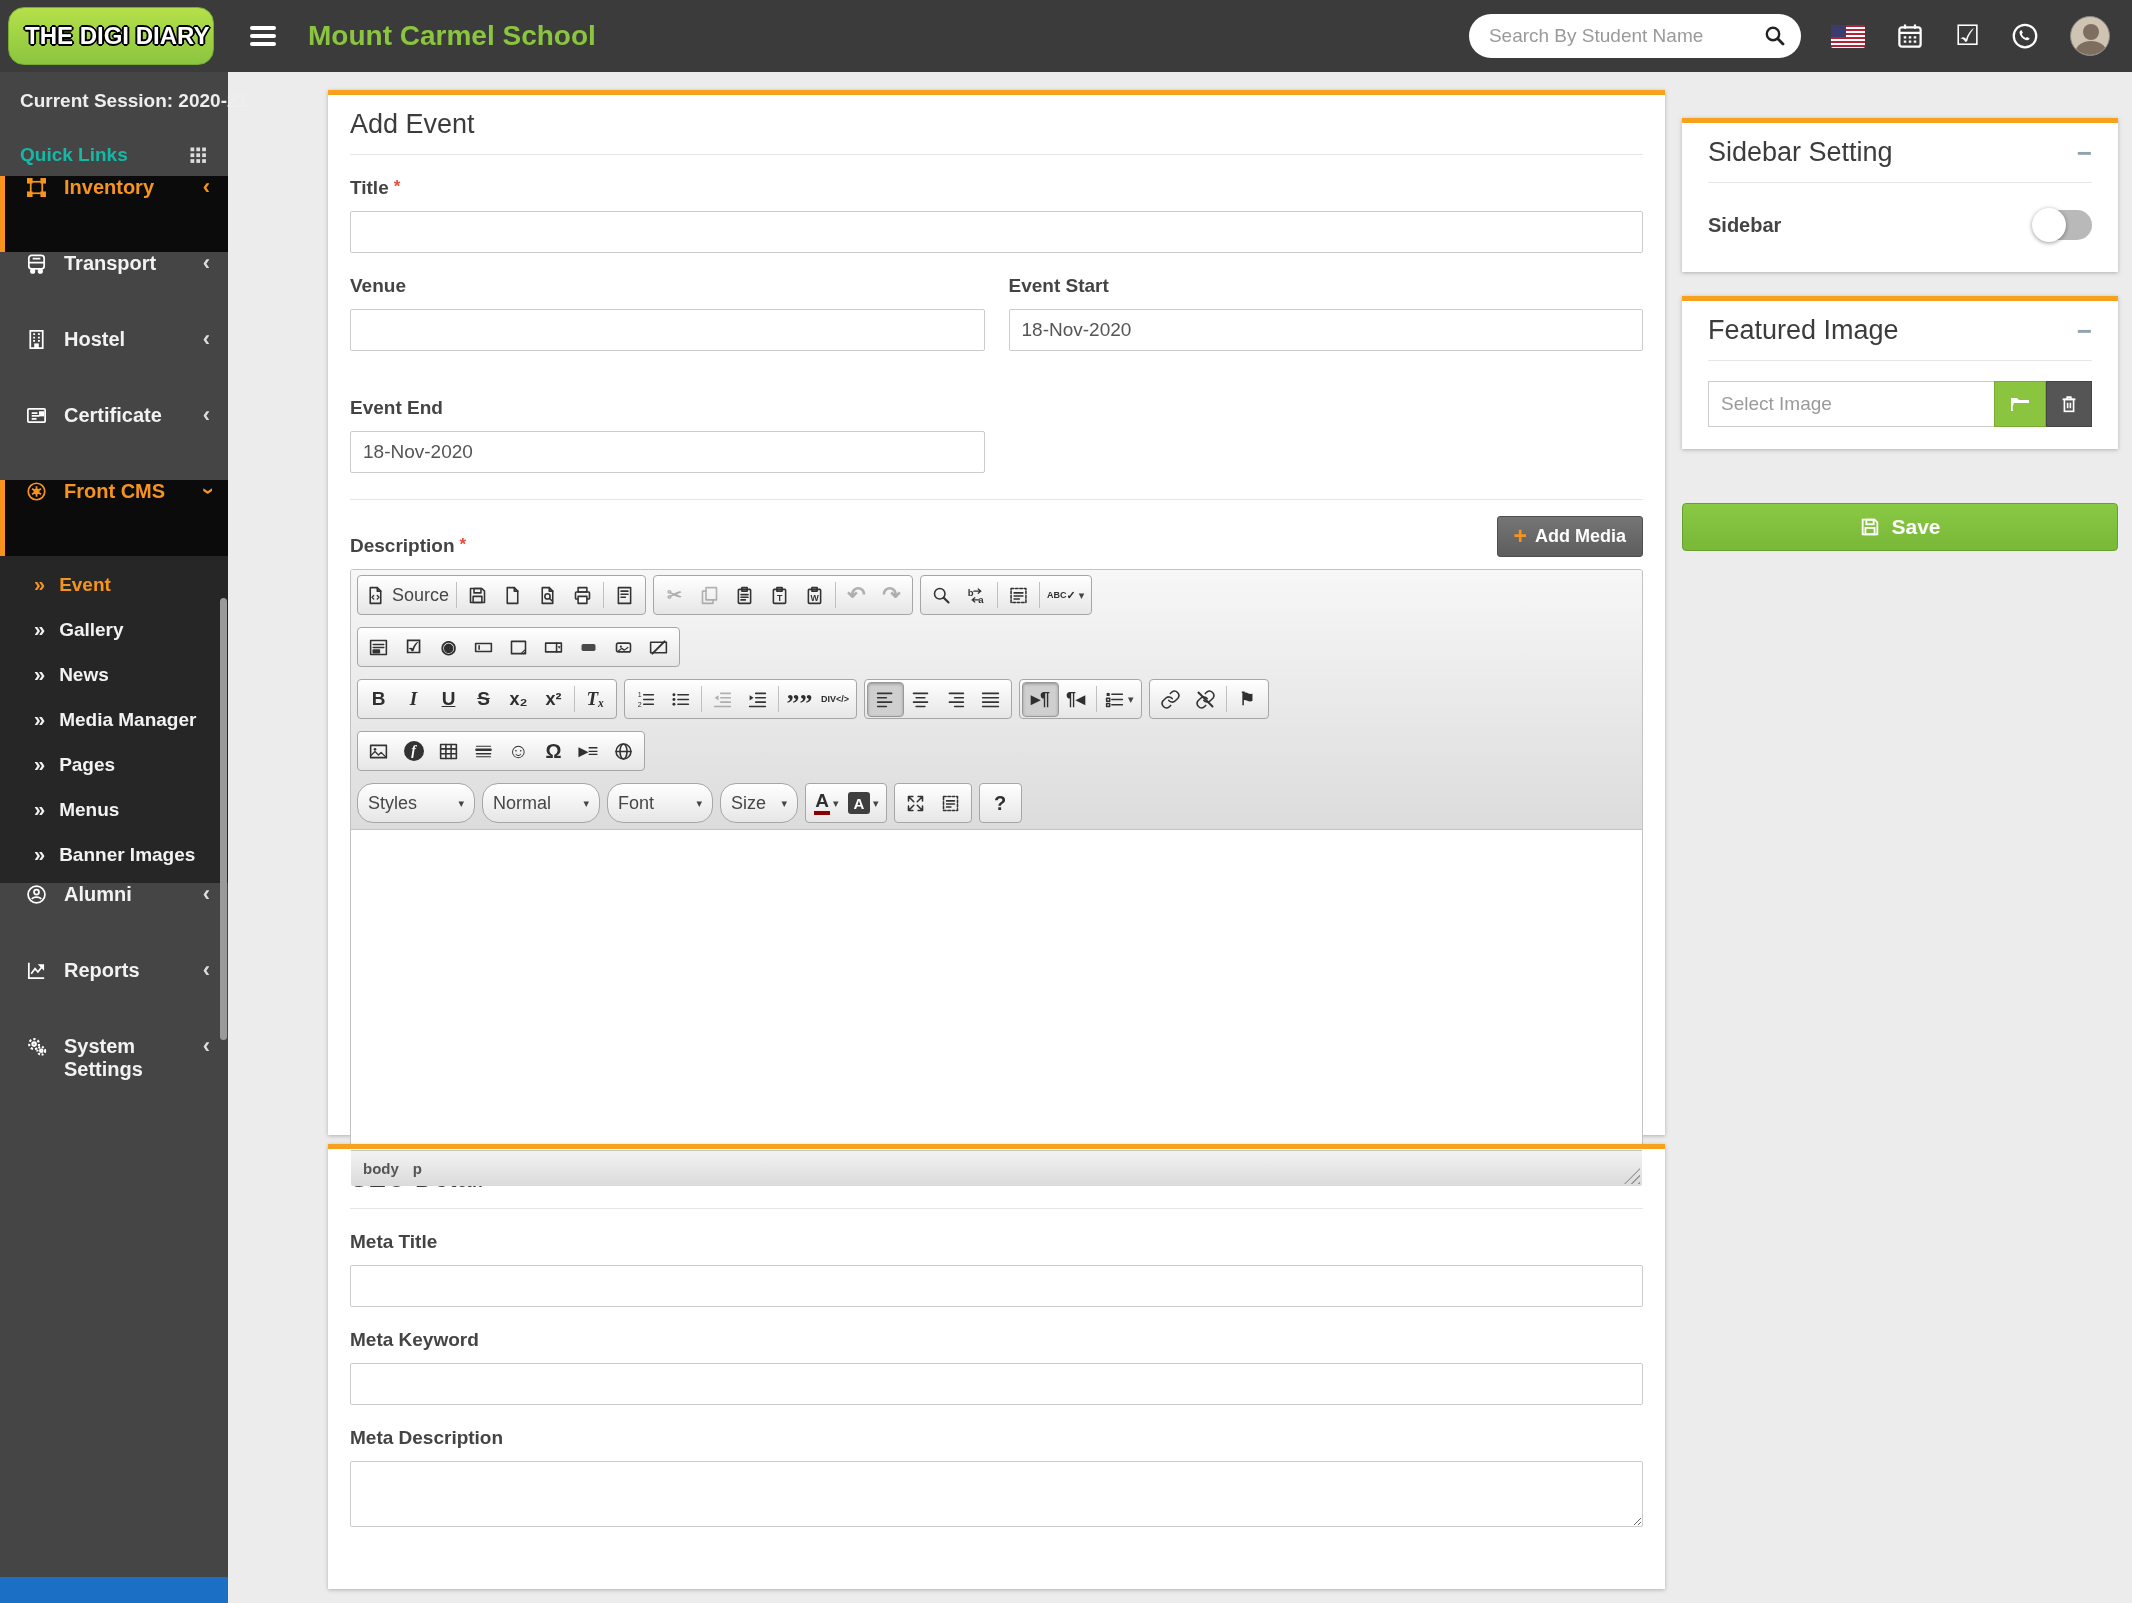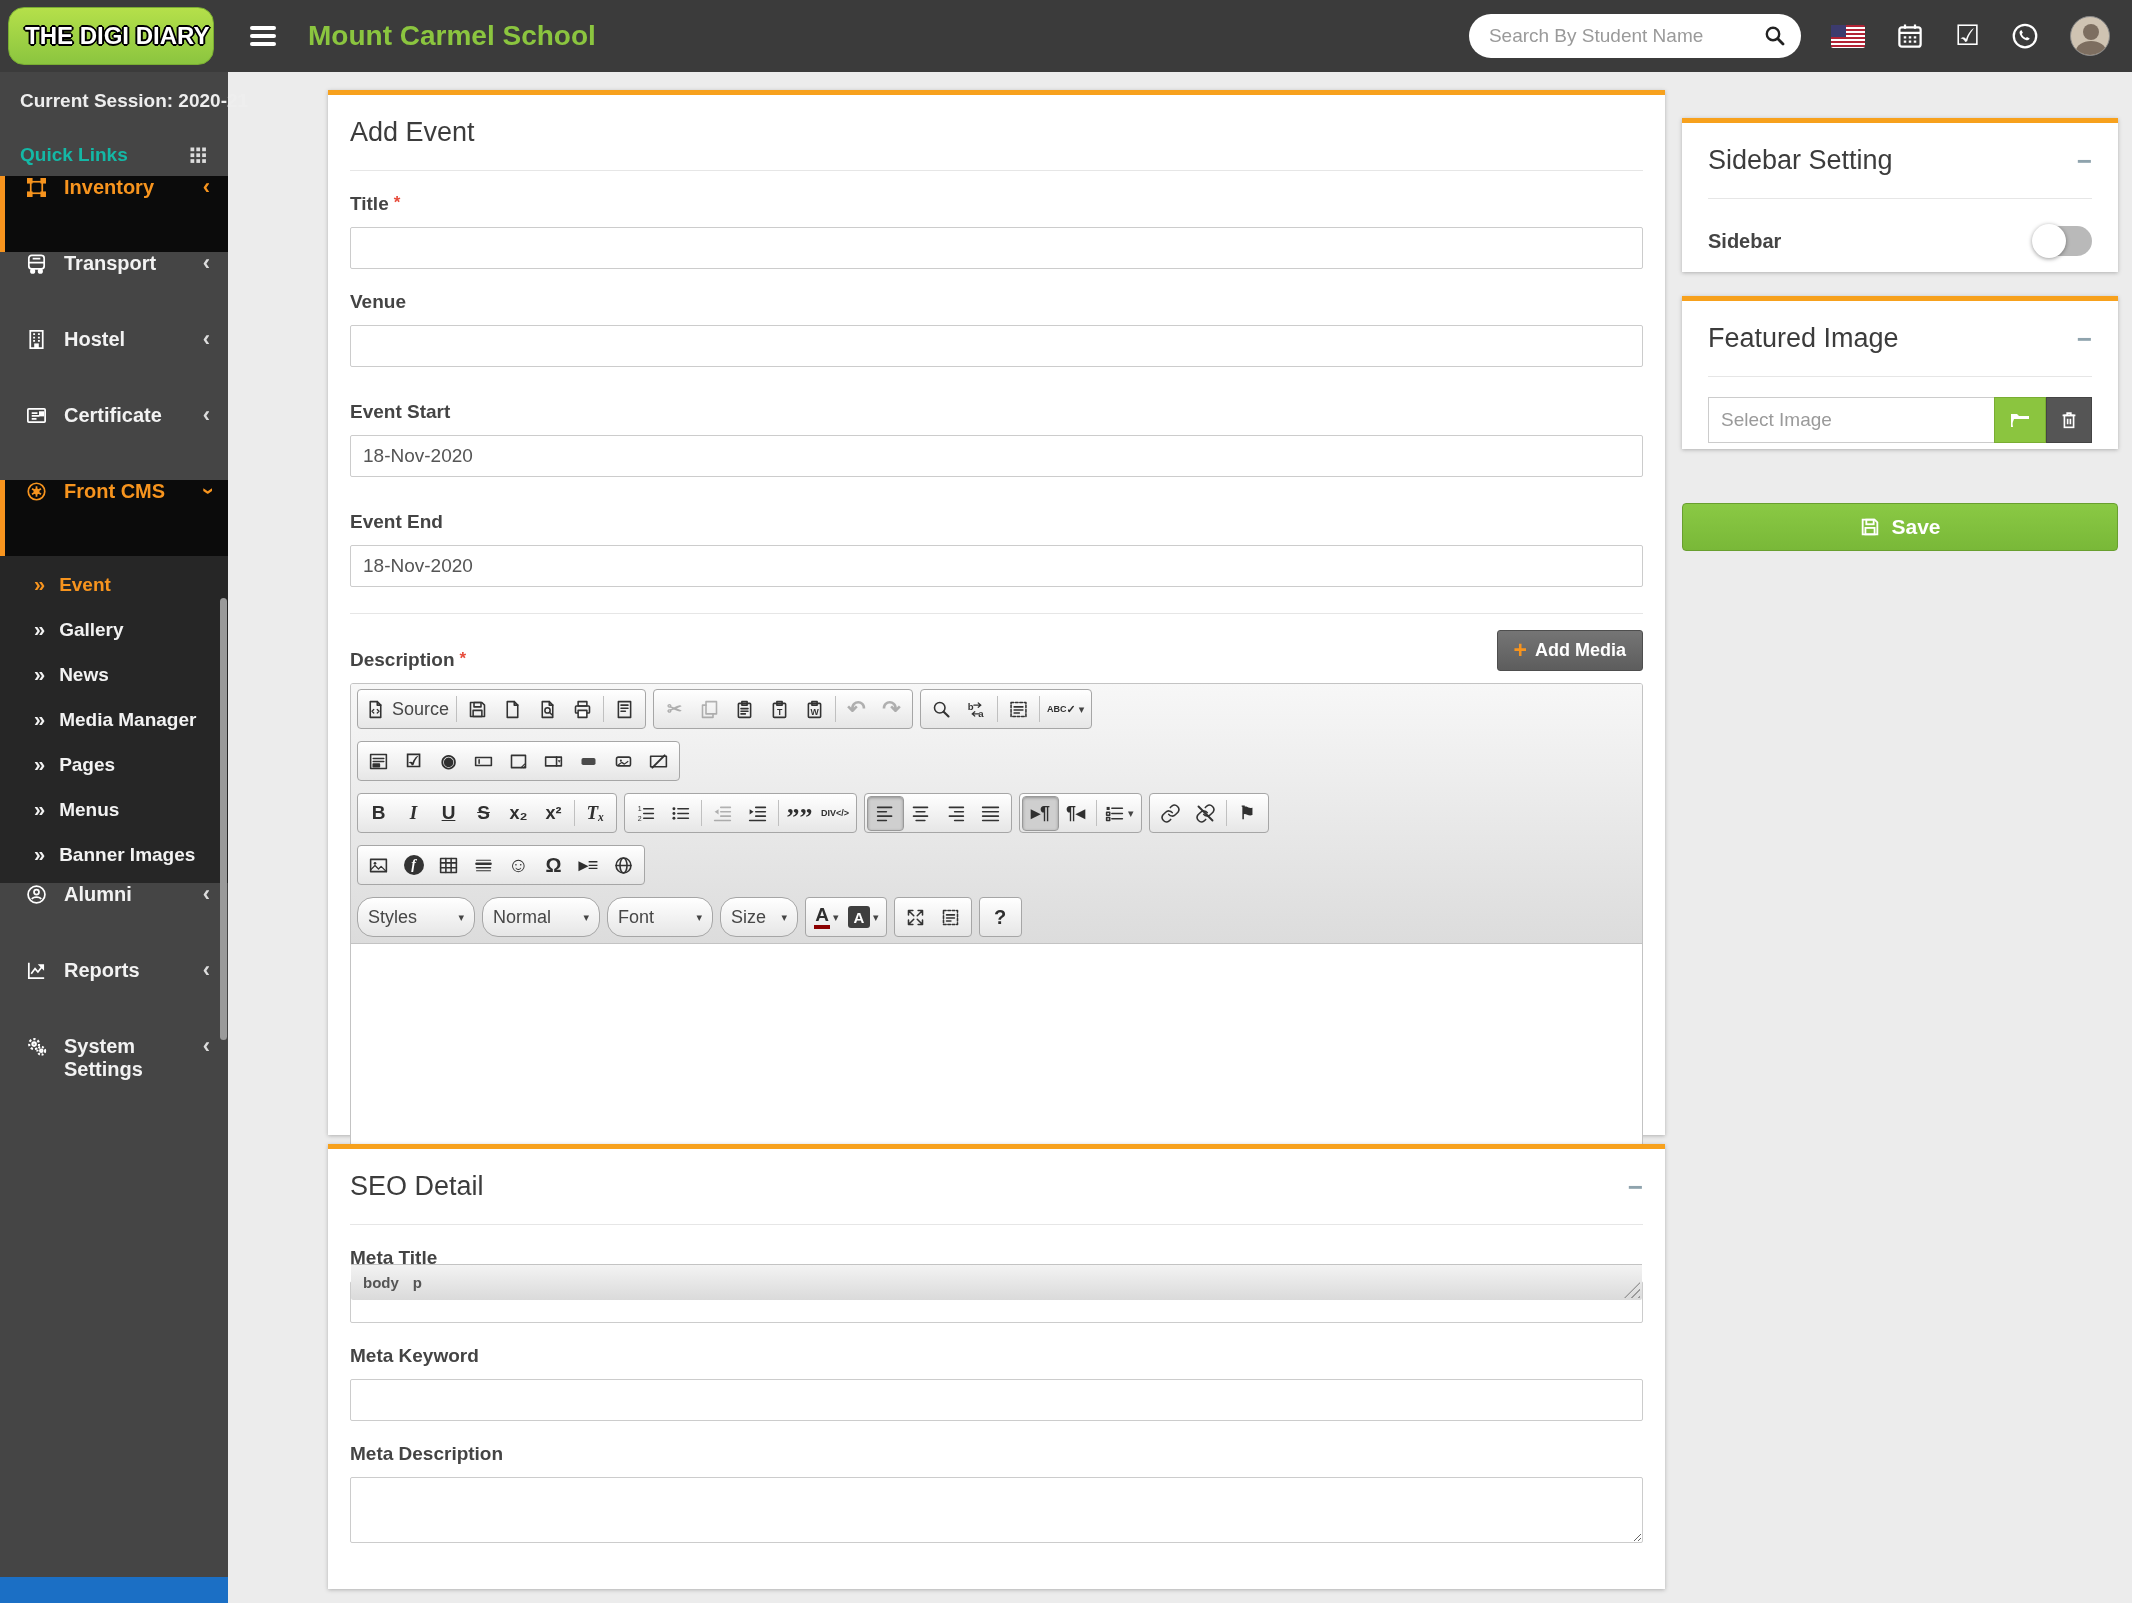--- a/index.html
+++ b/index.html
@@ -47,28 +47,28 @@
 .subnav-item .subarrow{color:#f2f2f2;font-size:20px;margin-right:14px}
 .subnav-item.active,.subnav-item.active .subarrow{color:#f7941e}
 .side-scroll{position:absolute;right:1px;top:526px;width:7px;height:442px;background:#9a9a9a;border-radius:4px}
 .side-footer{position:absolute;left:0;bottom:0;width:100%;height:26px;background:#1b6fc5}
 .si{width:23px;height:23px}
 
 
 .main-wrap{flex:1;display:flex;padding:0 14px 0 100px;gap:17px;min-width:0}
 .main-col{width:1337px;flex:none}
 .card{background:#fff;border-top:5px solid #f7a11d;box-shadow:0 1px 4px rgba(0,0,0,.25);padding:0 22px}
-.card-head{height:76px;display:flex;align-items:center;justify-content:space-between;border-bottom:1px solid #e6e6e6}
+.card-head{height:60px;display:flex;align-items:center;justify-content:space-between;border-bottom:1px solid #e6e6e6}
 .card-title{font-size:27px;color:#3c3c3c;font-weight:500}
 .minus{color:#8fa3ad;font-size:26px;font-weight:700;cursor:pointer;line-height:1}
 .card1{margin-top:18px;height:1045px}
 .fld-label{font-size:19px;font-weight:700;color:#444;margin:22px 0 12px;display:flex;gap:5px}
 .req{color:#e74c3c;font-size:17px}
 input.txt{width:100%;height:42px;border:1px solid #ccc;border-radius:2px;font-size:19px;color:#555;padding:0 12px;outline:none;font-family:"Liberation Sans",sans-serif;background:#fff}
-.row3{display:grid;grid-template-columns:1fr;gap:12px;padding-bottom:26px;border-bottom:1px solid #e6e6e6}
+.row3{display:grid;grid-template-columns:1fr 1fr;gap:24px;padding-bottom:26px;border-bottom:1px solid #e6e6e6}
 .desc-row{display:flex;align-items:flex-end;justify-content:space-between;margin:16px 0 12px}
 .addmedia{background:linear-gradient(#757575,#5d5d5d);border:1px solid #4e4e4e;color:#fff;font-size:18px;font-weight:700;height:41px;padding:0 16px;border-radius:3px;display:flex;align-items:center;gap:8px;cursor:pointer}
 .addmedia .plus{color:#f7941e;font-size:23px;font-weight:800}
 
 
 .editor{border:1px solid #c3c3c3;border-radius:3px;overflow:hidden}
 .toolbar{background:linear-gradient(#f7f7f7,#dcdcdc);padding:5px 6px 6px;border-bottom:1px solid #c3c3c3;display:flex;flex-wrap:wrap;gap:6px 7px}
 .brk{flex-basis:100%;height:0}
 .tgroup{display:flex;align-items:center;background:linear-gradient(#ffffff,#e6e6e6);border:1px solid #a6a6a6;border-radius:4px;padding:2px 3px;height:40px}
 .tbtn{min-width:35px;height:33px;display:flex;align-items:center;justify-content:center;border-radius:3px;color:#2f2f2f;font-size:18px;cursor:pointer;padding:0 4px;position:relative;background:transparent;border:0;font-family:"Liberation Sans",sans-serif}

